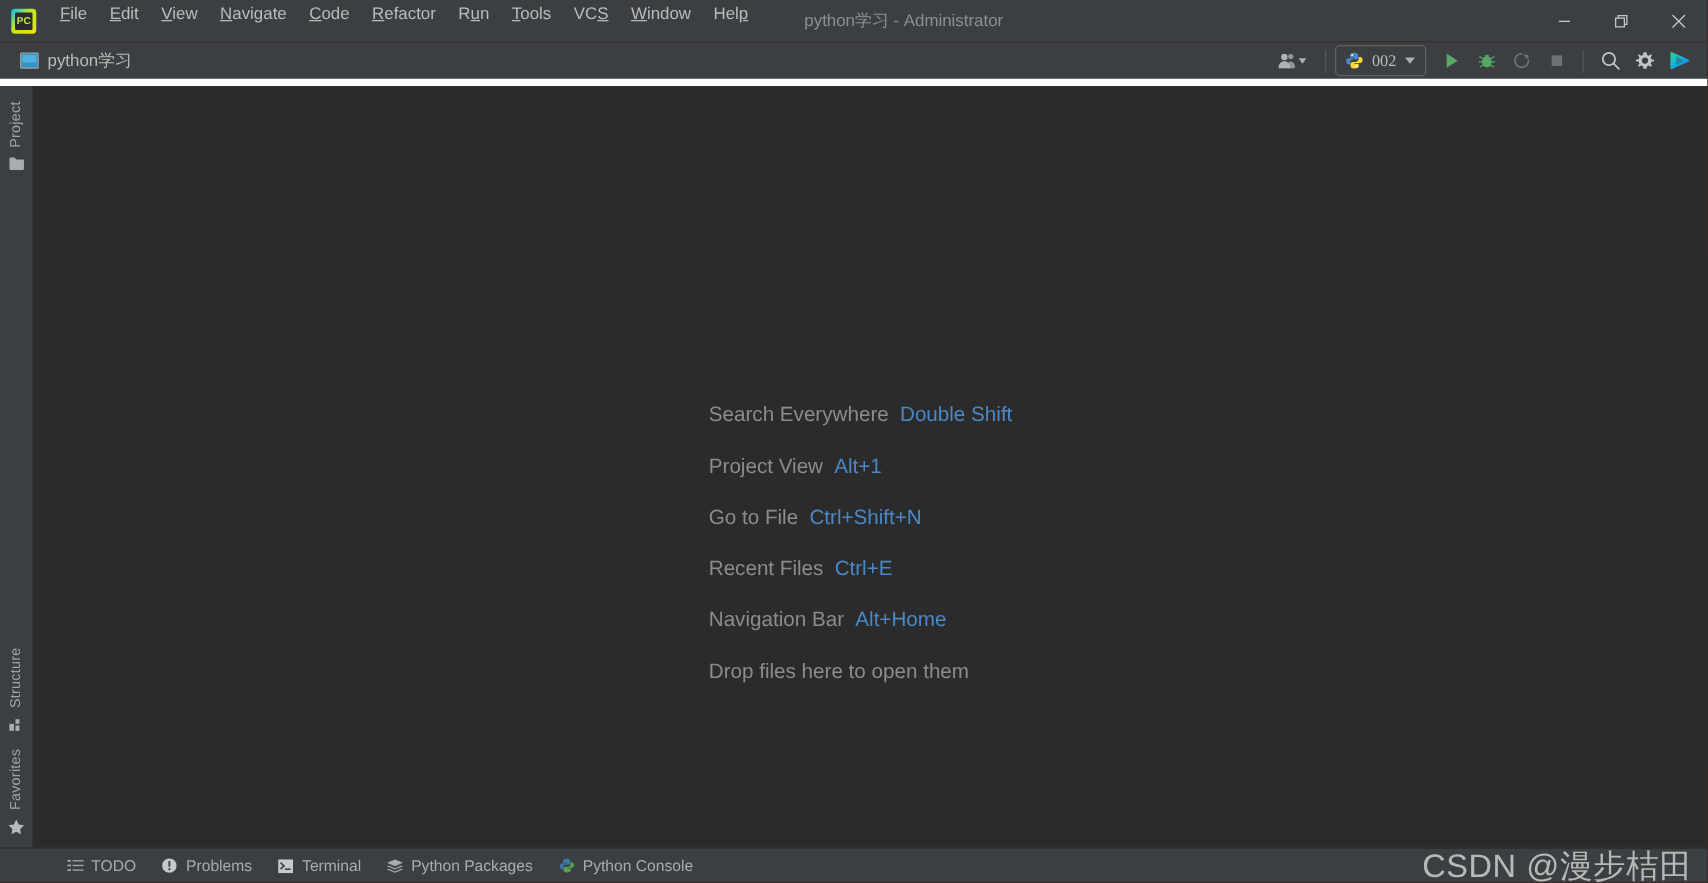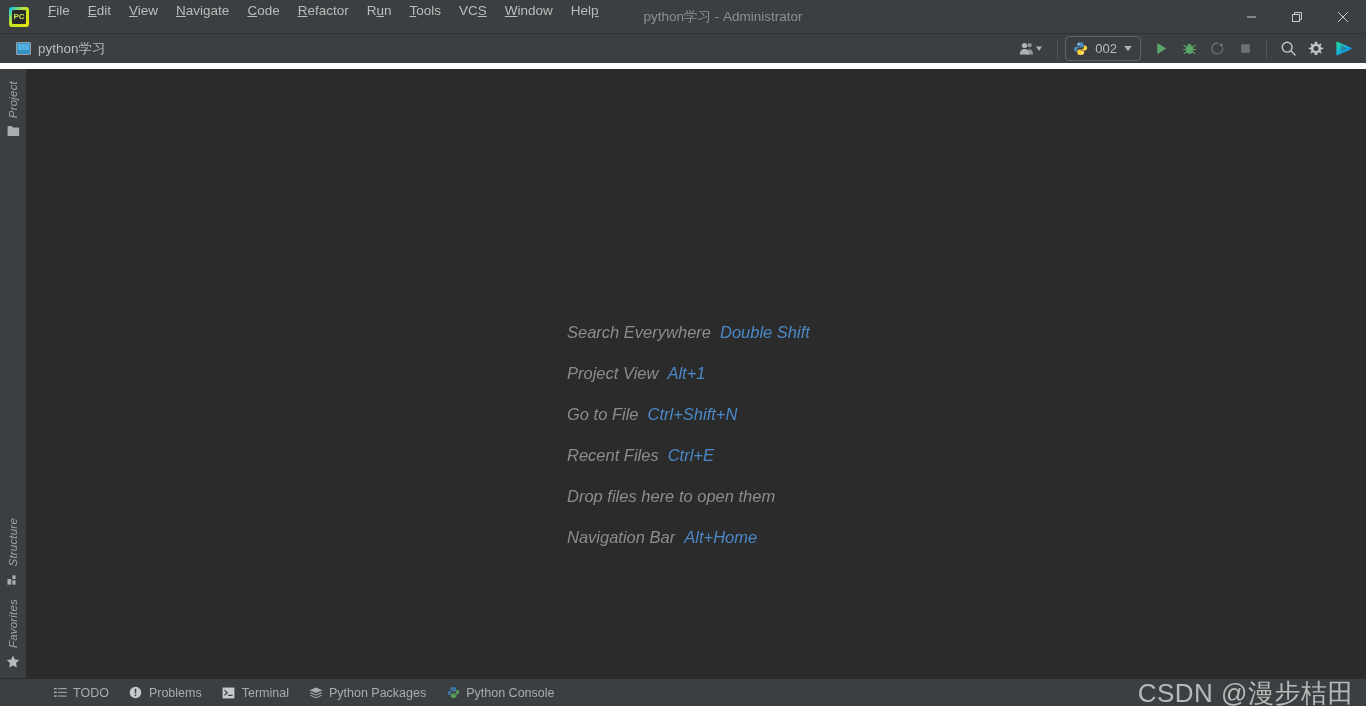--- a/index.html
+++ b/index.html
@@ -170,20 +170,21 @@
     display: flex;
     align-items: center;
     gap: 7px;
     height: 25px;
     padding: 0 8px 0 7px;
     border: 1px solid #5e6366;
     border-radius: 4px;
     color: #bbbbbb;
     font-size: 13px;
     margin-right: 6px;
+    font-family: Liberation Serif, serif;
   }
 
   .py-icon {
     width: 15px; height: 15px;
     position: relative;
     flex: 0 0 auto;
   }
 
   .caret {
     width: 0; height: 0;
@@ -192,21 +193,20 @@
     border-top: 5px solid #b0b2b3;
     flex: 0 0 auto;
   }
 
   
   .body {
     flex: 1 1 auto;
     display: flex;
     min-height: 0;
     background: #3c3f41;
-    font-style: italic;
   }
 
   .stripe {
     width: 27px;
     min-width: 27px;
     background: #3c3f41;
     display: flex;
     flex-direction: column;
     justify-content: space-between;
     border-right: 1px solid #2b2b2b;
@@ -514,25 +514,25 @@
         </div>
 
         <div class="hint-row">
           <span>Go to File</span><span class="key">Ctrl+Shift+N</span>
         </div>
 
         <div class="hint-row">
           <span>Recent Files</span><span class="key">Ctrl+E</span>
         </div>
 
-        <div class="hint-row plain">Drop files here to open them</div>
-
         <div class="hint-row">
           <span>Navigation Bar</span><span class="key">Alt+Home</span>
         </div>
+
+        <div class="hint-row plain">Drop files here to open them</div>
 
       </div>
     </div>
   </div>
 
   <div class="statusbar">
     <div class="sb-left">
 
       <div class="sb-btn">
         <span class="sb-icon">

